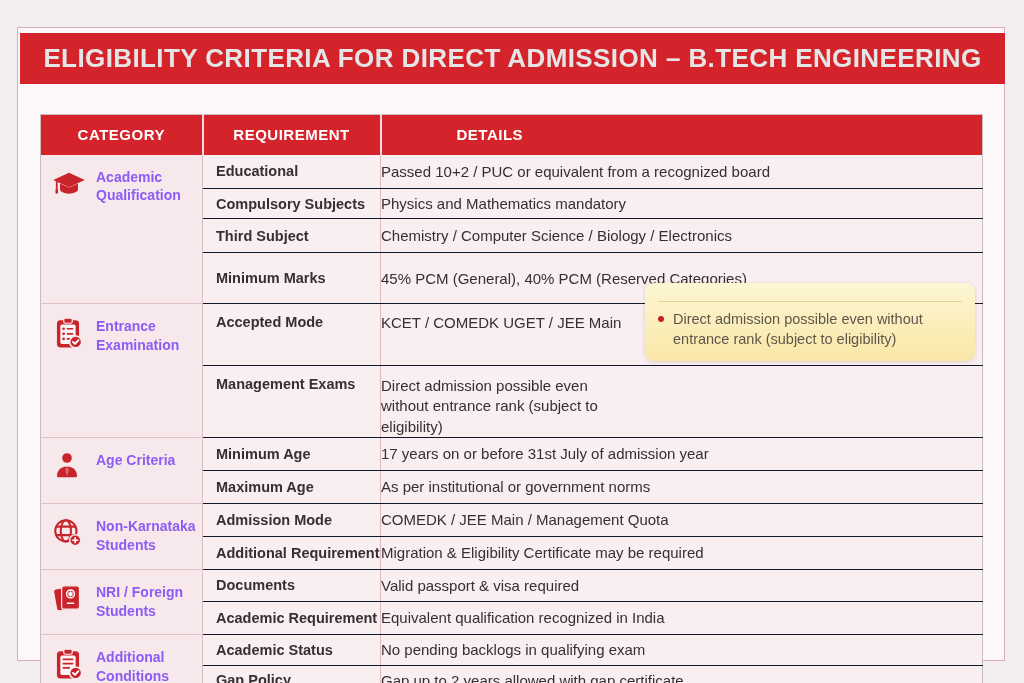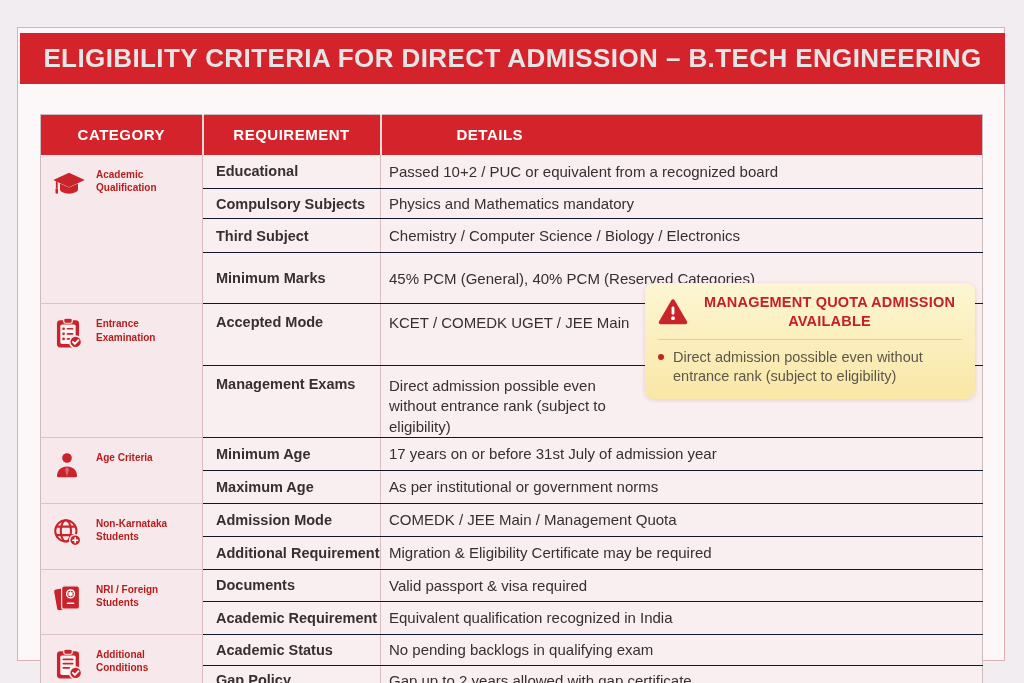--- a/index.html
+++ b/index.html
@@ -34,26 +34,26 @@
   }
   table.elig th.sep { border-left:2px solid #f3dcdd; }
   table.elig th.details-th { text-align:left; padding-left:75px; }
   td { font-size:15px; color:#372f32; border-bottom:1px solid #0f172a; }
   td.cat-cell {
     background:#f7e9eb; border-right:1px solid #d9bcbf; vertical-align:top;
     padding:11px 4px 0 10px; border-bottom:1px solid #dfc2c5;
   }
   .cat-inner { display:flex; gap:9px; align-items:flex-start; }
   .cat-icon { flex:none; width:36px; height:36px; margin-top:1px; }
-  .cat-label { font-weight:700; font-size:10px; line-height:1.35; color:#b91c1c; padding-top:2px; }
+  .cat-label { font-weight:700; font-size:14px; line-height:1.35; color:#8b5cf6; padding-top:2px; }
   td.req {
     padding-left:13px; font-weight:700; font-size:14.5px;
     border-right:1px solid #d9bcbf; background:#f9eef0;
   }
-  td.det { padding-left:8px; background:#f9eef0; }
+  td.det { padding-left:0; background:#f9eef0; }
   tr.va-top td.req, tr.va-top td.det { vertical-align:top; padding-top:10px; }
   .wrap-narrow { display:inline-block; max-width:252px; line-height:1.35; }
   .h34{height:34px}.h30{height:30px}.h35{height:51px}.h62{height:62px}
   .h57{height:57px}.h33{height:33px}.h32{height:32px}.h31{height:31px}
   .callout {
     position:absolute; left:645px; top:283px; width:330px; z-index:5;
     background:linear-gradient(180deg,#fdf6d4 0%,#f9e7a6 100%);
     border-radius:9px; padding:10px 13px 12px;
     box-shadow:0 1px 4px rgba(120,60,20,0.18);
   }
@@ -253,28 +253,18 @@
       </tr>
       <tr class="h30">
         <td class="req">Gap Policy</td>
         <td class="det">Gap up to 2 years allowed with gap certificate</td>
       </tr>
     </tbody>
   </table>
 </div>
 
 <div class="callout">
-  <div class="callout-head">
-    <span class="warn-icon">
-      <svg viewBox="0 0 30 28" width="30" height="28">
-        <path d="M15 3 L27.5 24.5 H2.5 Z" fill="#c9242b" stroke="#c9242b" stroke-width="3.5" stroke-linejoin="round"></path>
-        <rect x="13.6" y="8.5" width="2.8" height="8.2" rx="1.4" fill="#fff"></rect>
-        <circle cx="15" cy="20.2" r="1.9" fill="#fff"></circle>
-      </svg>
-    </span>
-    <div class="callout-title">MANAGEMENT QUOTA ADMISSION AVAILABLE</div>
-  </div>
   <hr class="callout-divider">
   <div class="callout-item">
     <span class="bullet-dot"></span>
     <span>Direct admission possible even without entrance rank (subject to eligibility)</span>
   </div>
 </div>
 
 </body></html>

